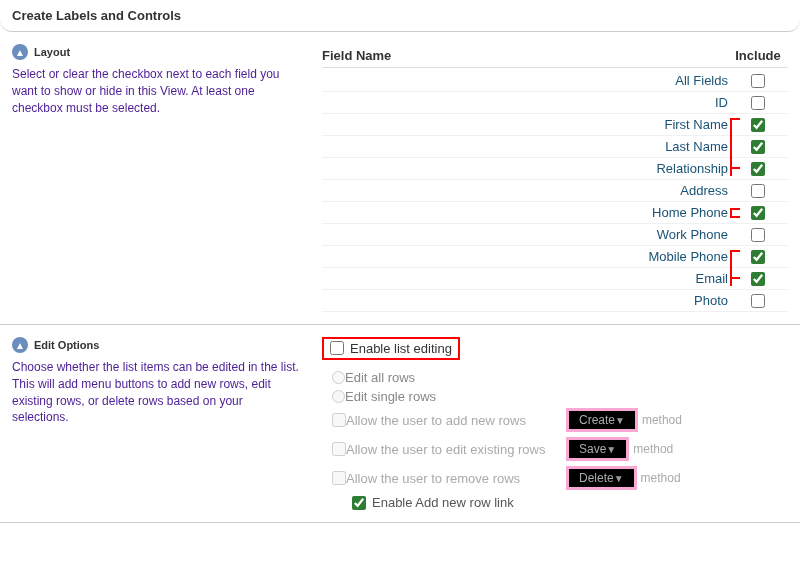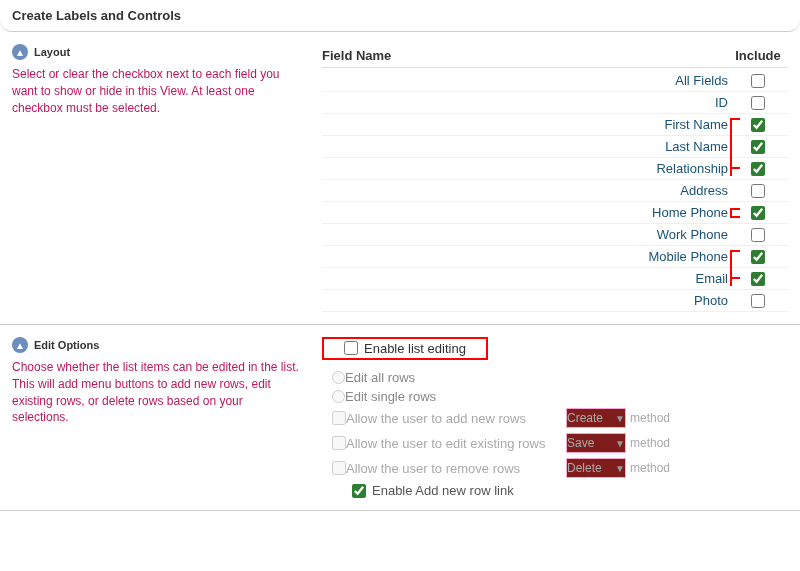--- a/index.html
+++ b/index.html
@@ -54,21 +54,21 @@
       flex-shrink: 0;
     }
 
     .section-title {
       font-weight: bold;
       font-size: 11px;
     }
 
     .section-desc {
       font-size: 12px;
-      color: #be185d;
+      color: #4c1d95;
       line-height: 1.4;
     }
 
     .section-right {
       flex: 1;
     }
 
     .fields-header {
       display: flex;
       justify-content: space-between;
@@ -161,29 +161,29 @@
     }
 
     .method-select {
       display: flex;
       align-items: center;
       gap: 4px;
       color: #aaa;
     }
 
     .select-box {
-      border: 1px solid #f9a8d4;
-      padding: 2px 0;
+      border: 3px solid #f9a8d4;
+      padding: 2px 10px;
       font-size: 12px;
       color: #aaa;
       min-width: 60px;
       display: flex;
       align-items: center;
       justify-content: space-between;
-      background: #7f1d1d;
+      background: #000000;
     }
 
     .select-arrow {
       font-size: 10px;
       color: #999;
     }
 
     .method-text {
       font-size: 12px;
       color: #aaa;
@@ -318,21 +318,21 @@
     <div class="section-title-row">
       <div class="collapse-icon">▲</div>
       <span class="section-title">Edit Options</span>
     </div>
     <div class="section-desc">Choose whether the list items can be edited in the list. This will add menu buttons to add new rows, edit existing rows, or delete rows based on your selections.</div>
   </div>
 
   <div class="edit-options-content">
 
     <div style="margin-bottom: 10px;">
-      <span style="display:inline-flex; gap:6px; border:2px solid red; padding:2px 20px;">
+      <span style="display:inline-flex; gap:6px; border:2px solid red; padding:2px 6px;">
         <input type="checkbox" style="">
         <span class="enable-label">Enable list editing</span>
       </span>
     </div>
 
     <div class="radio-row">
       <input type="radio" name="edit-mode" disabled="" style="">
       <span class="radio-label">Edit all rows</span>
     </div>
 

